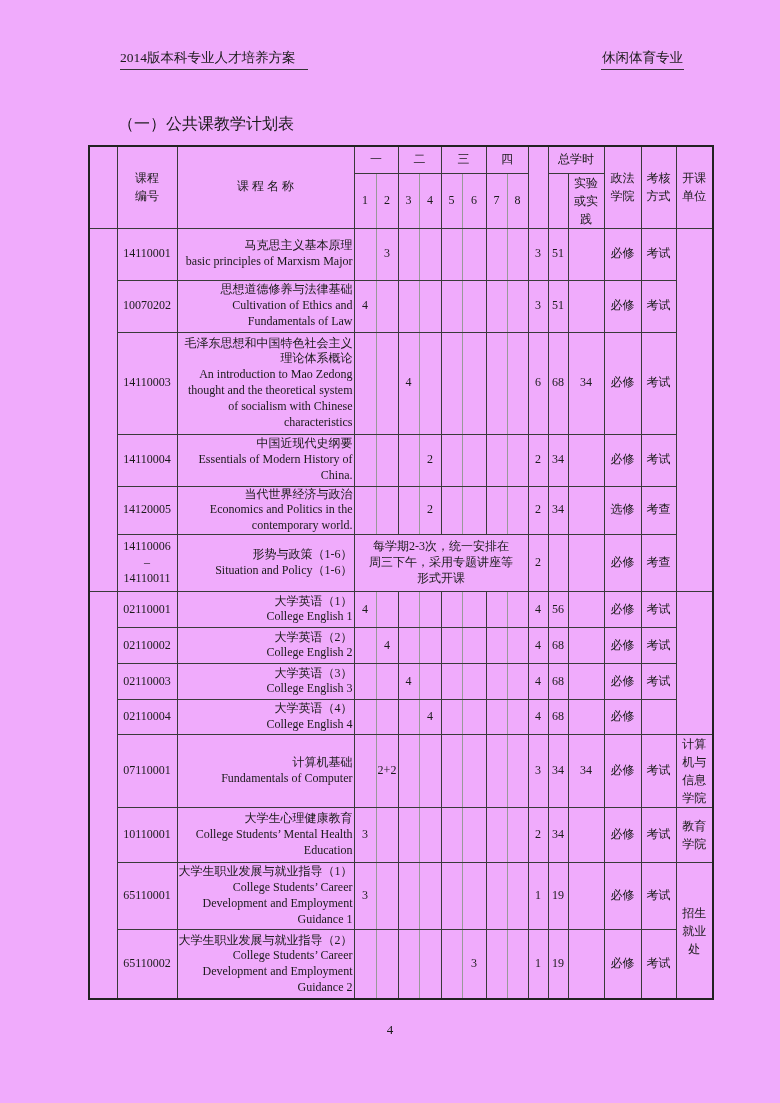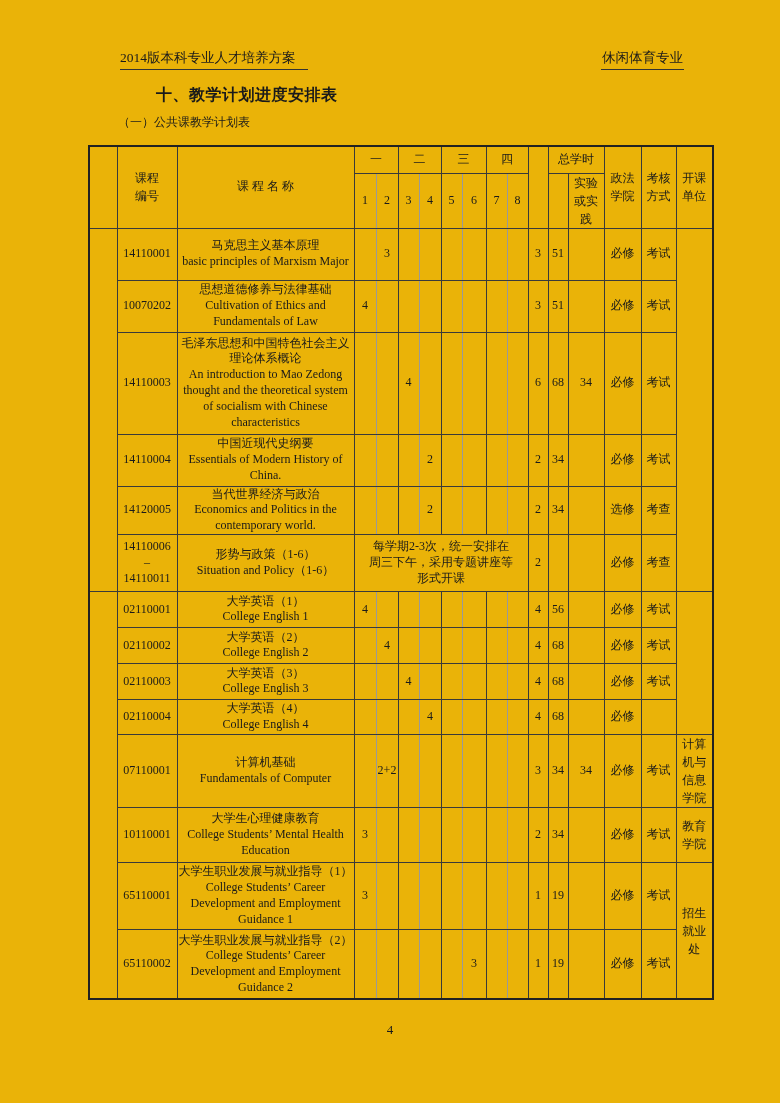--- a/index.html
+++ b/index.html
@@ -1,67 +1,66 @@
 <!DOCTYPE html>
 <html><head>
 <meta charset="utf-8">
 <style>
   * { margin:0; padding:0; box-sizing:border-box; }
   html,body { background:#e8e8e8; }
   .page {
     position:relative; width:780px; height:1103px; margin:0 auto;
-    background:#eab308; color:#1a1a1a;
+    background:#f0abfc; color:#1a1a1a;
     font-family:"Liberation Serif","DejaVu Serif",serif;
     overflow:hidden;
     text-decoration:underline;
   }
   .page-header {
     position:absolute; top:49px; left:120px; width:564px;
     display:flex; justify-content:space-between; align-items:flex-end;
     font-size:13.5px;
   }
   .page-header .hd-left { border-bottom:1px solid #333; padding:0 12px 2px 0; }
   .page-header .hd-right { border-bottom:1px solid #333; padding:0 1px 2px 1px; }
   .doc-title {
     position:absolute; top:85px; left:156px;
     font-family:"Liberation Sans","DejaVu Sans",sans-serif;
     font-weight:bold; font-size:16px; letter-spacing:0.5px;
   }
-  .doc-subtitle { position:absolute; top:114px; left:118px; font-size:12px; }
+  .doc-subtitle { position:absolute; top:114px; left:118px; font-size:16px; }
 
   table.plan {
     position:absolute; top:145px; left:88px; width:624px;
     border-collapse:collapse; table-layout:fixed;
     font-size:12px; border:2px solid #222;
   }
   .plan th, .plan td {
     border:1px solid #3a3a3a; font-weight:normal;
     text-align:center; vertical-align:middle;
     padding:0 1px; line-height:1.32; overflow:hidden;
   }
   .plan td.gl, .plan th.gl { border-left-color:#999; }
   .plan td.gr, .plan th.gr { border-right-color:#999; }
   .v { display:inline-block; word-break:break-all; line-height:1.5; vertical-align:middle; }
   .v1 { width:13px;margin-left:37px; }
   .v2 { width:26px; }
-  .name-zh, .name-en { text-align:center; }
+  .name-zh, .name-en { text-align:right; }
   td.note-cell { padding:0 14px; }
   .page-number { position:absolute; top:1022px; left:0; width:780px; text-align:center; font-size:13px; }
 </style>
 </head>
 <body>
 
 <div class="page">
 
   <div class="page-header">
     <span class="hd-left">2014版本科专业人才培养方案</span>
     <span class="hd-right">休闲体育专业</span>
   </div>
 
-  <div class="doc-title">十、教学计划进度安排表</div>
   <div class="doc-subtitle">（一）公共课教学计划表</div>
 
   <table class="plan">
     <colgroup>
       <col style="width:28px">
         <col style="width:60px">
         <col style="width:177px">
       <col style="width:22px">
         <col style="width:22px">
         <col style="width:21px">

